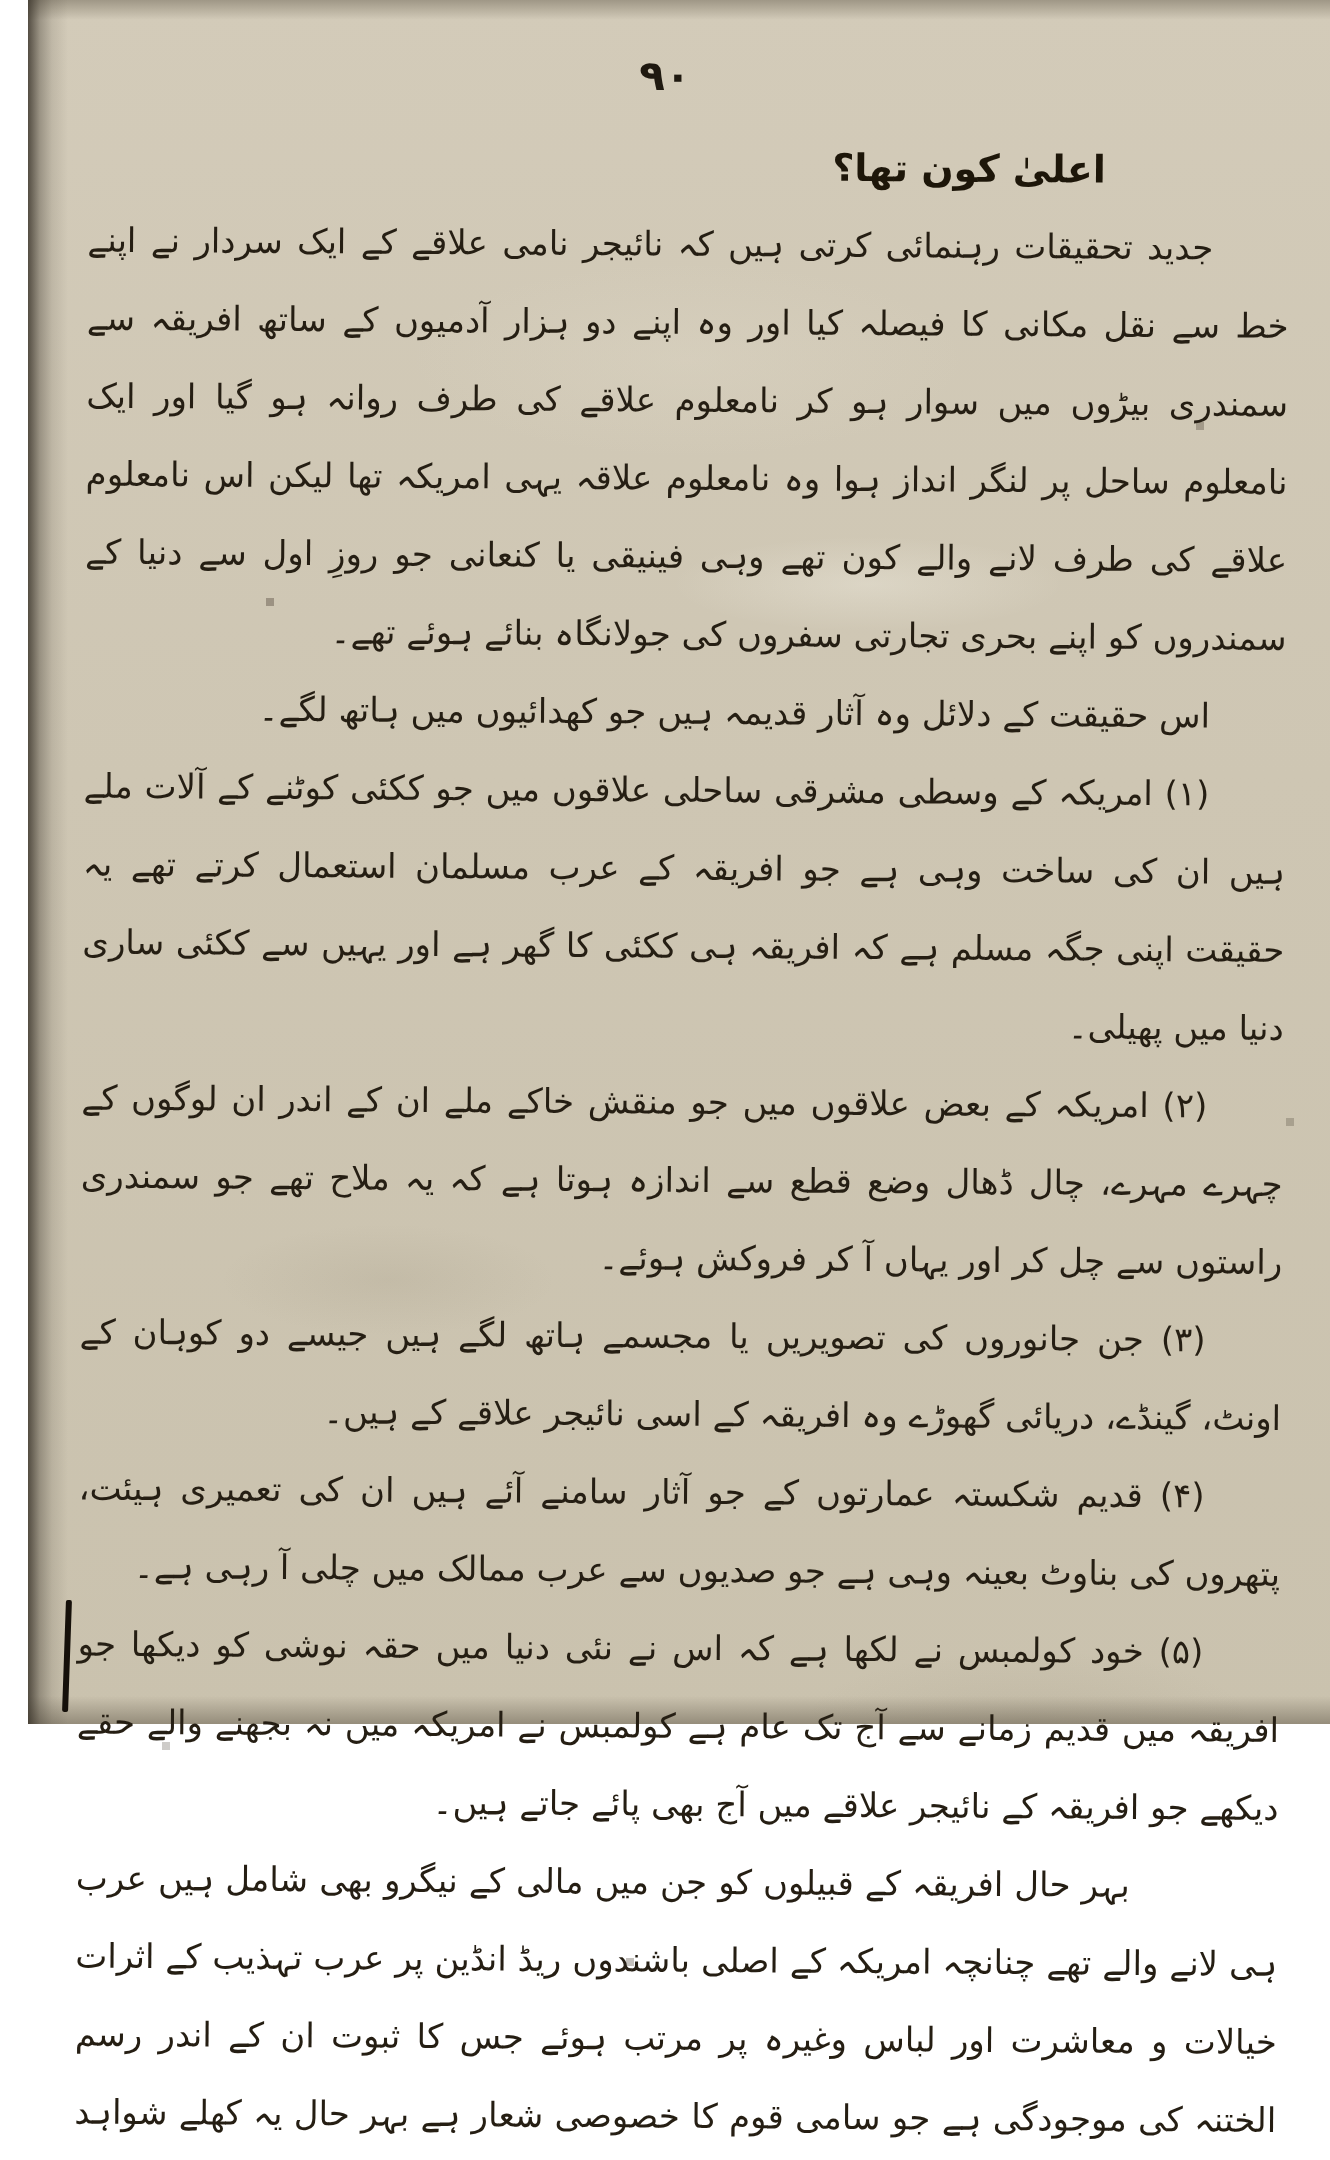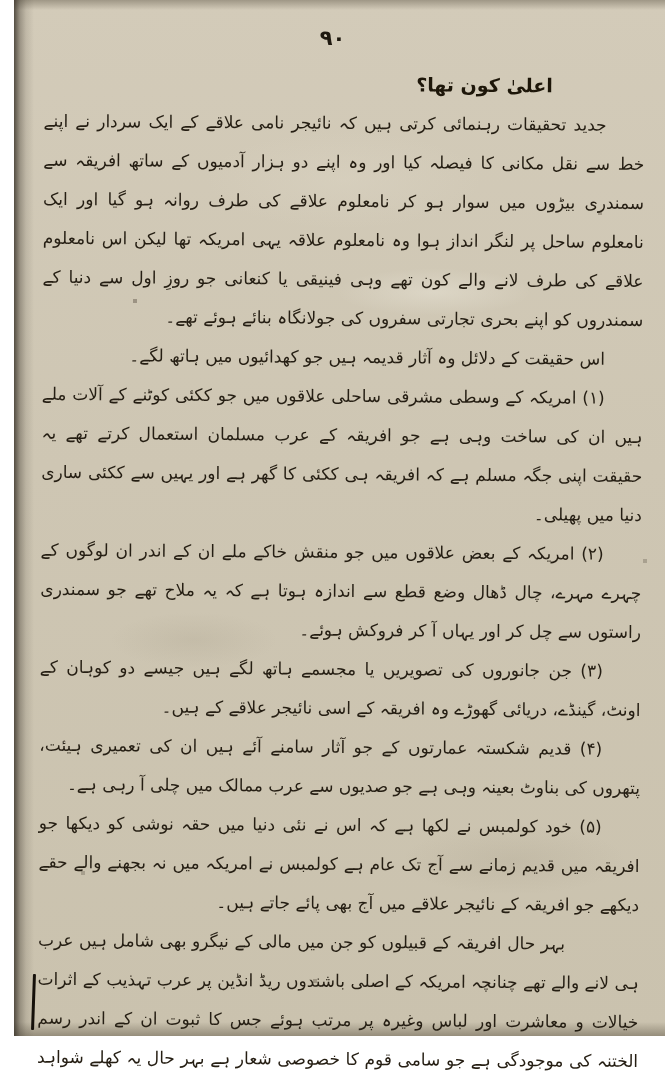--- a/index.html
+++ b/index.html
@@ -7,21 +7,21 @@
     padding: 0;
     width: 665px;
     height: 1080px;
     overflow: hidden;
     font-family: "DejaVu Sans", sans-serif;
   }
   .page {
     position: absolute;
     inset: 0;
     width: 665px;
-    height: 1036px;
+    height: 862px;
     background:
       
       radial-gradient(circle at 662px 1079px, rgba(24,19,14,0.95) 0px, rgba(24,19,14,0.55) 10px, rgba(24,19,14,0) 28px),
       
       linear-gradient(to right, rgba(52,46,37,0.8) 0px, rgba(52,46,37,0.35) 6px, rgba(52,46,37,0.12) 12px, rgba(52,46,37,0) 20px),
       
       linear-gradient(to left, rgba(96,88,72,0.4) 0px, rgba(96,88,72,0) 12px),
       
       linear-gradient(to bottom, rgba(96,88,72,0.45) 0px, rgba(96,88,72,0) 10px),
       

